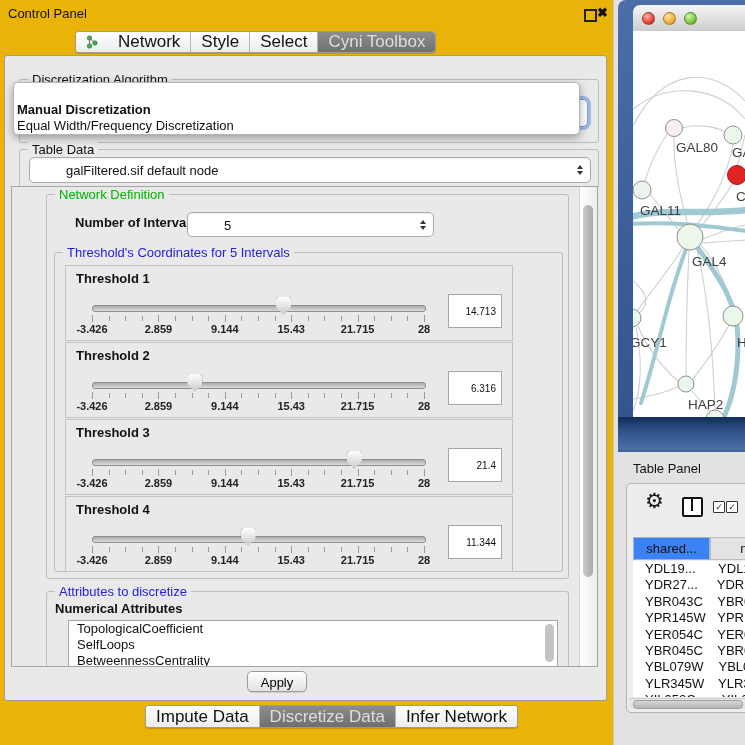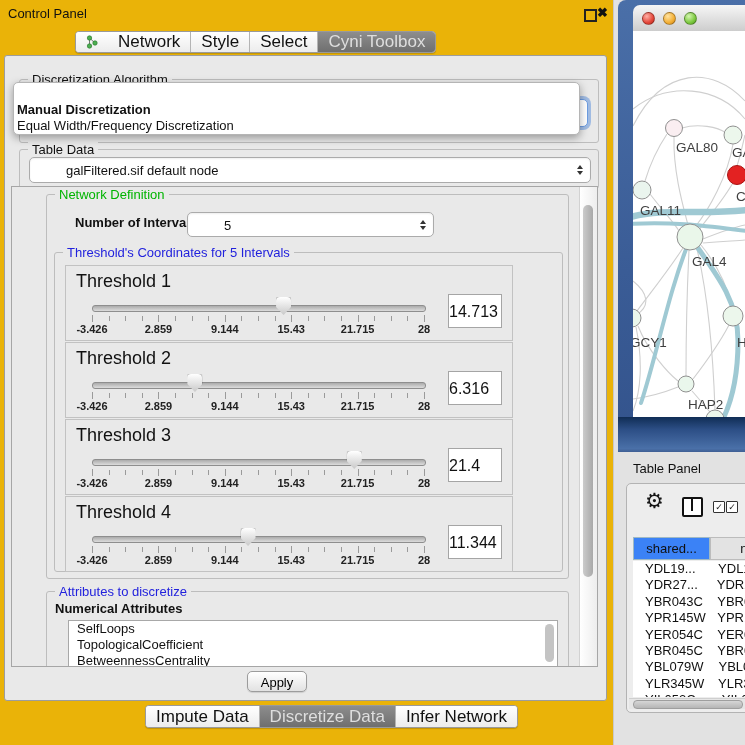--- a/index.html
+++ b/index.html
@@ -44,31 +44,31 @@
   #popup .opt.b{font-weight:bold;}
 
   
   #spane{position:absolute;left:11px;top:186px;width:585px;height:479px;border:1px solid #a6a6a6;background:#e9e9e9;overflow:hidden;}
   #vscroll{position:absolute;right:0;top:0;bottom:0;width:17px;background:linear-gradient(90deg,#ffffff,#ededed);border-left:1px solid #d2d2d2;}
   #vscroll .thumb{position:absolute;left:3px;top:18px;width:10px;height:372px;border-radius:6px;
         background:linear-gradient(90deg,#cbcbcb,#a9a9a9);}
 
   
   .thr{position:absolute;left:10px;width:446px;height:74px;border:1px solid #c2c2c2;}
-  .thr .tlab{position:absolute;left:10px;top:5px;font-weight:normal;font-size:18px;}
+  .thr .tlab{position:absolute;left:10px;top:5px;font-weight:bold;font-size:13px;}
   .thr .track{position:absolute;left:26px;top:39px;width:332px;height:5px;border:1px solid #8e8e8e;border-radius:3px;
         background:linear-gradient(#ababab,#dcdcdc);}
   .thr .thumb{position:absolute;top:31px;width:15px;height:18px;
         background:linear-gradient(#ffffff,#c9c9c9);border-radius:4px 4px 0 0;
         clip-path:polygon(0 0,100% 0,100% 55%,50% 100%,0 55%);
         filter:drop-shadow(0 0 1px rgba(0,0,0,.6));}
   .thr .tick{position:absolute;width:1px;background:#9a9a9a;}
   .thr .tklab{position:absolute;top:57px;transform:translateX(-50%);font-size:11px;font-weight:bold;color:#222;white-space:nowrap;}
   .thr .vbox{position:absolute;left:382px;top:28px;width:54px;height:34px;background:#fff;border:1px solid #a5a5a5;
-        font-size:16px;line-height:34px;text-align:left;padding-right:5px;box-sizing:border-box;}
+        font-size:10px;line-height:34px;text-align:right;padding-right:5px;box-sizing:border-box;}
 
   
   #attr-list{position:absolute;left:21px;top:28px;width:488px;height:47px;background:#fff;border:1px solid #a8a8a8;overflow:hidden;}
   #attr-list .li{font-size:13px;line-height:16px;padding-left:8px;white-space:nowrap;}
   #attr-list .lscroll{position:absolute;right:3px;top:3px;width:9px;height:38px;border-radius:5px;background:#c4c4c4;}
 
   #apply{position:absolute;left:247px;top:671px;width:60px;height:21px;border:1px solid #9c9c9c;border-radius:5px;
         background:linear-gradient(#ffffff,#e2e2e2);font-size:13px;text-align:center;line-height:20px;
         font-family:"Liberation Sans",sans-serif;box-shadow:0 1px 1px rgba(0,0,0,.12);}
 
@@ -312,22 +312,22 @@
               </div>
             </div>
         </div>
       </div>
 
       <div class="grp" style="left:34px;top:404px;width:521px;height:100px;">
         <span class="legend blue">Attributes to discretize</span>
         <span style="position:absolute;left:8px;top:9px;font-weight:bold;">Numerical Attributes</span>
         <div id="attr-list">
 
-        <div class="li">SelfLoops</div>
-            <div class="li">TopologicalCoefficient</div>
+        <div class="li">TopologicalCoefficient</div>
+            <div class="li">SelfLoops</div>
             <div class="li">BetweennessCentrality</div>
             <div class="lscroll"></div>
           </div>
       </div>
 
       <div id="vscroll">
         <div class="thumb"></div>
       </div>
     </div>
 

